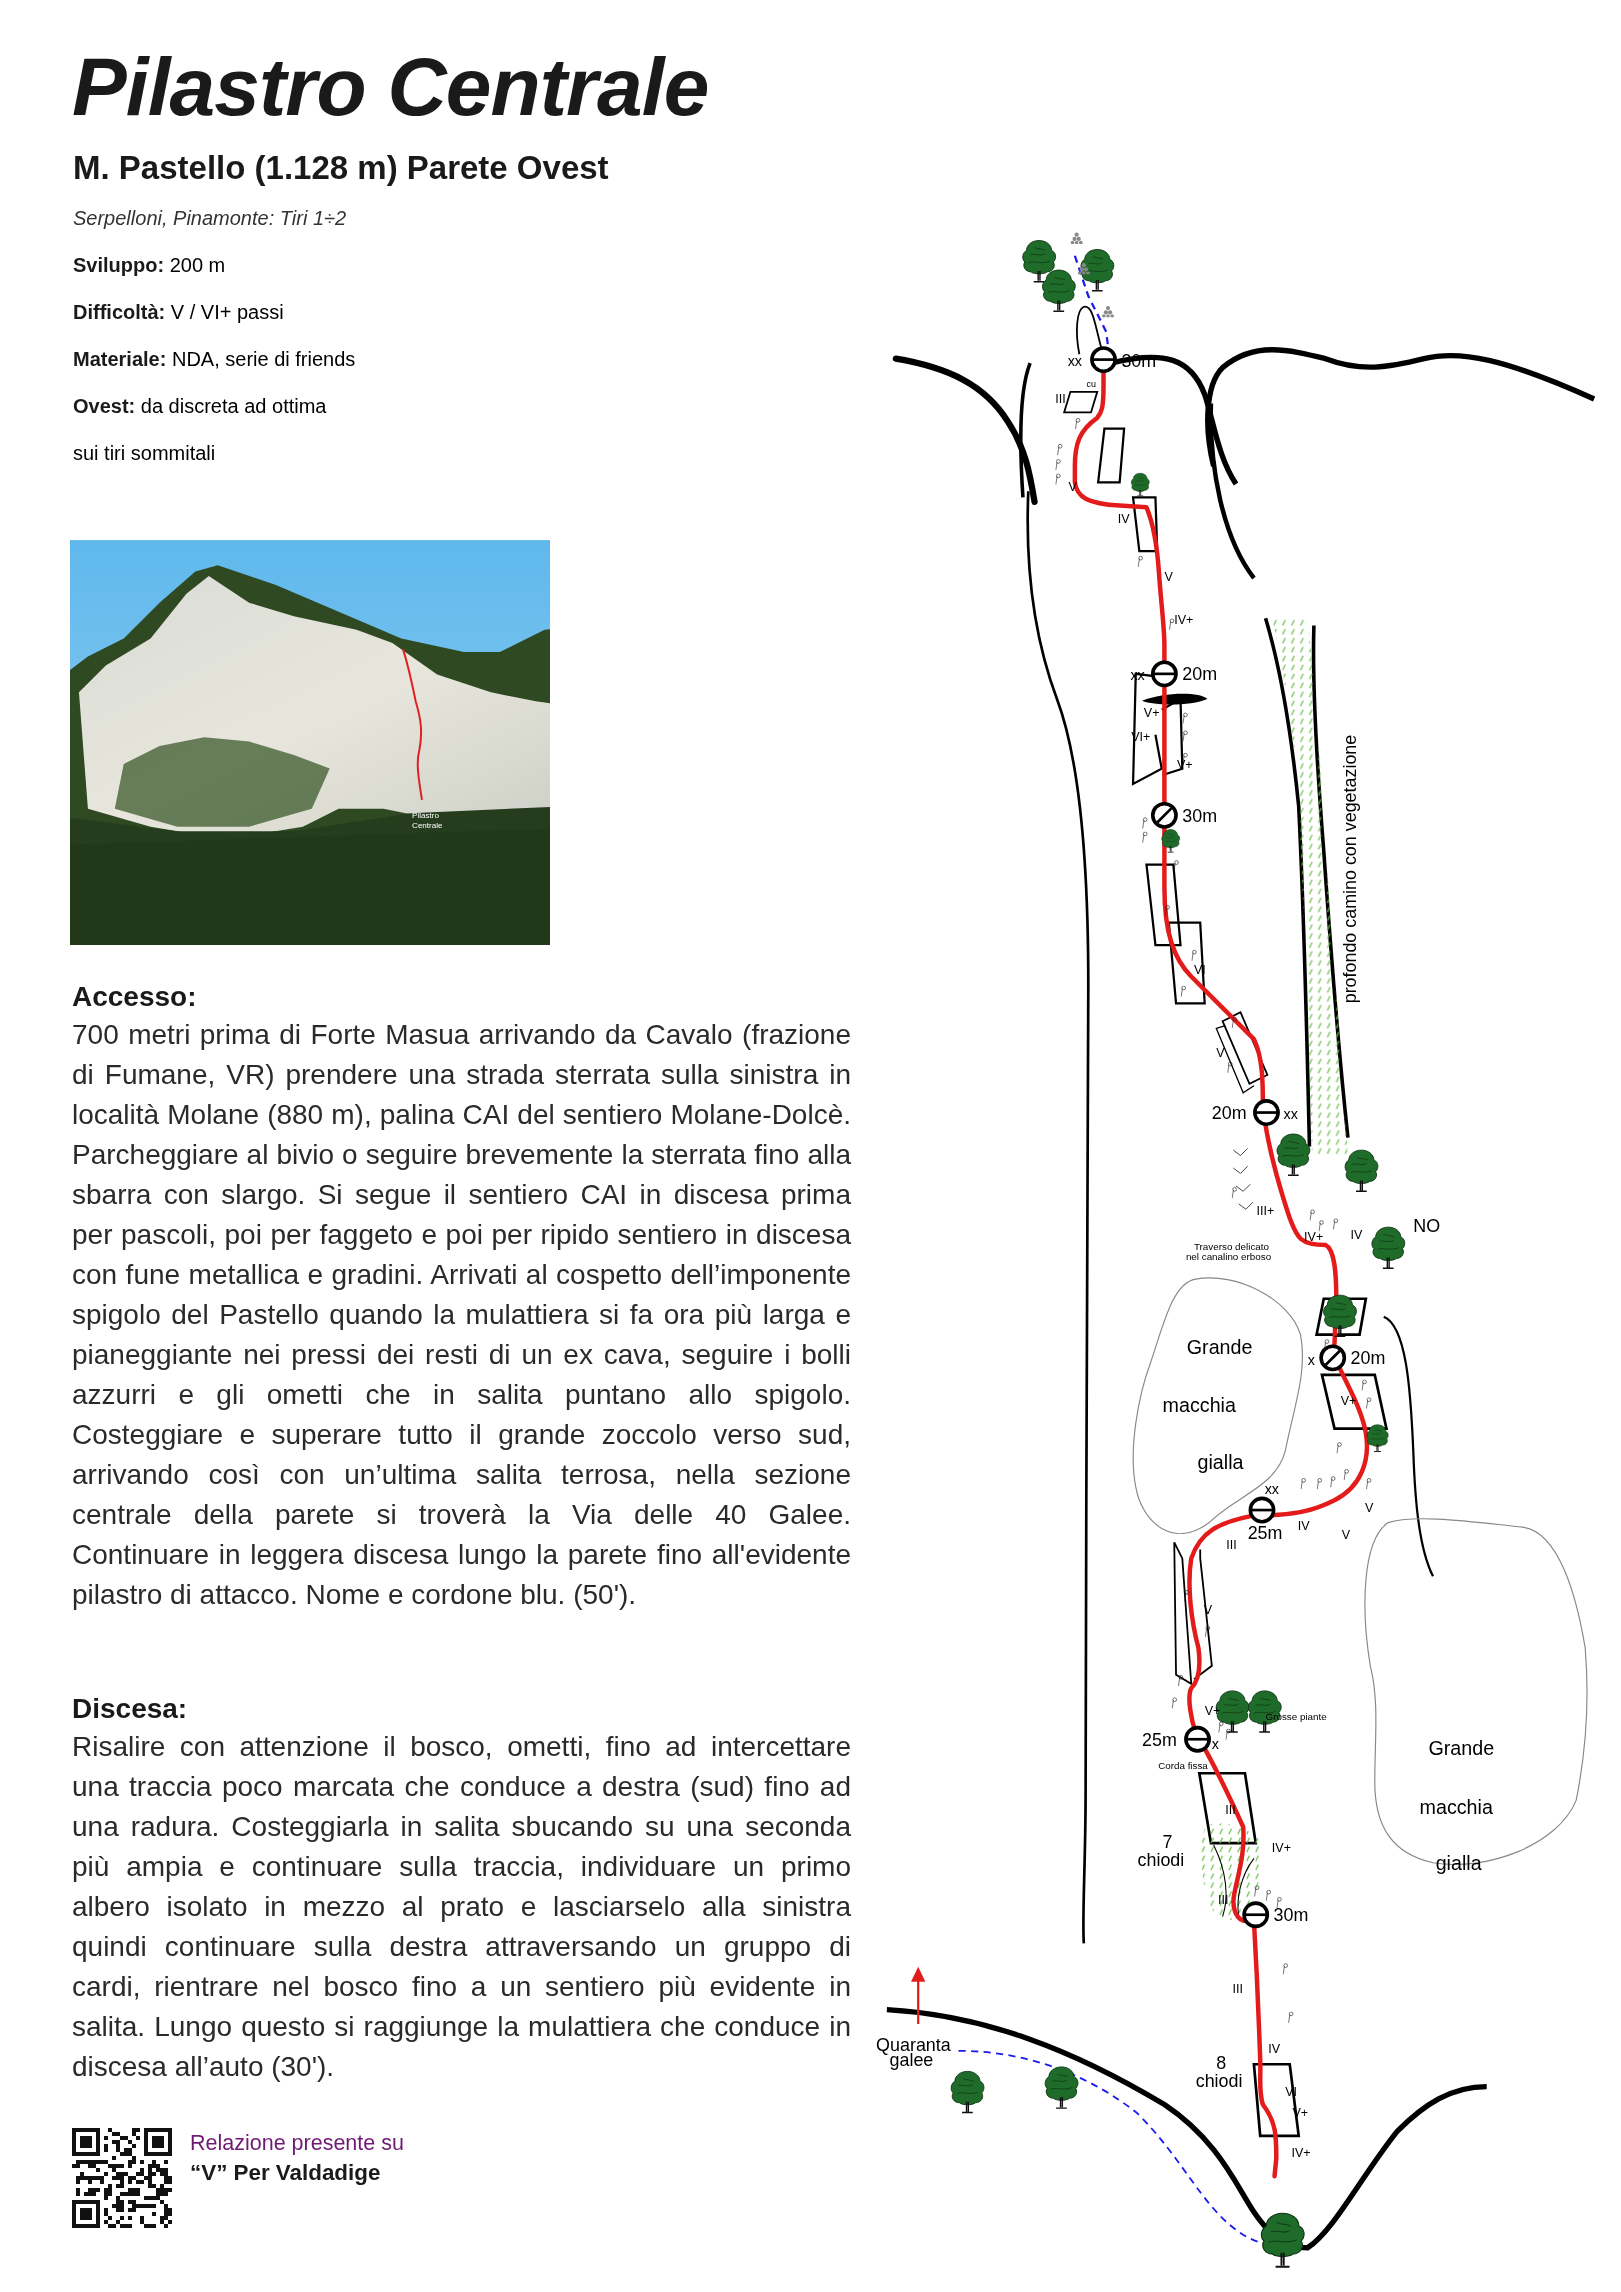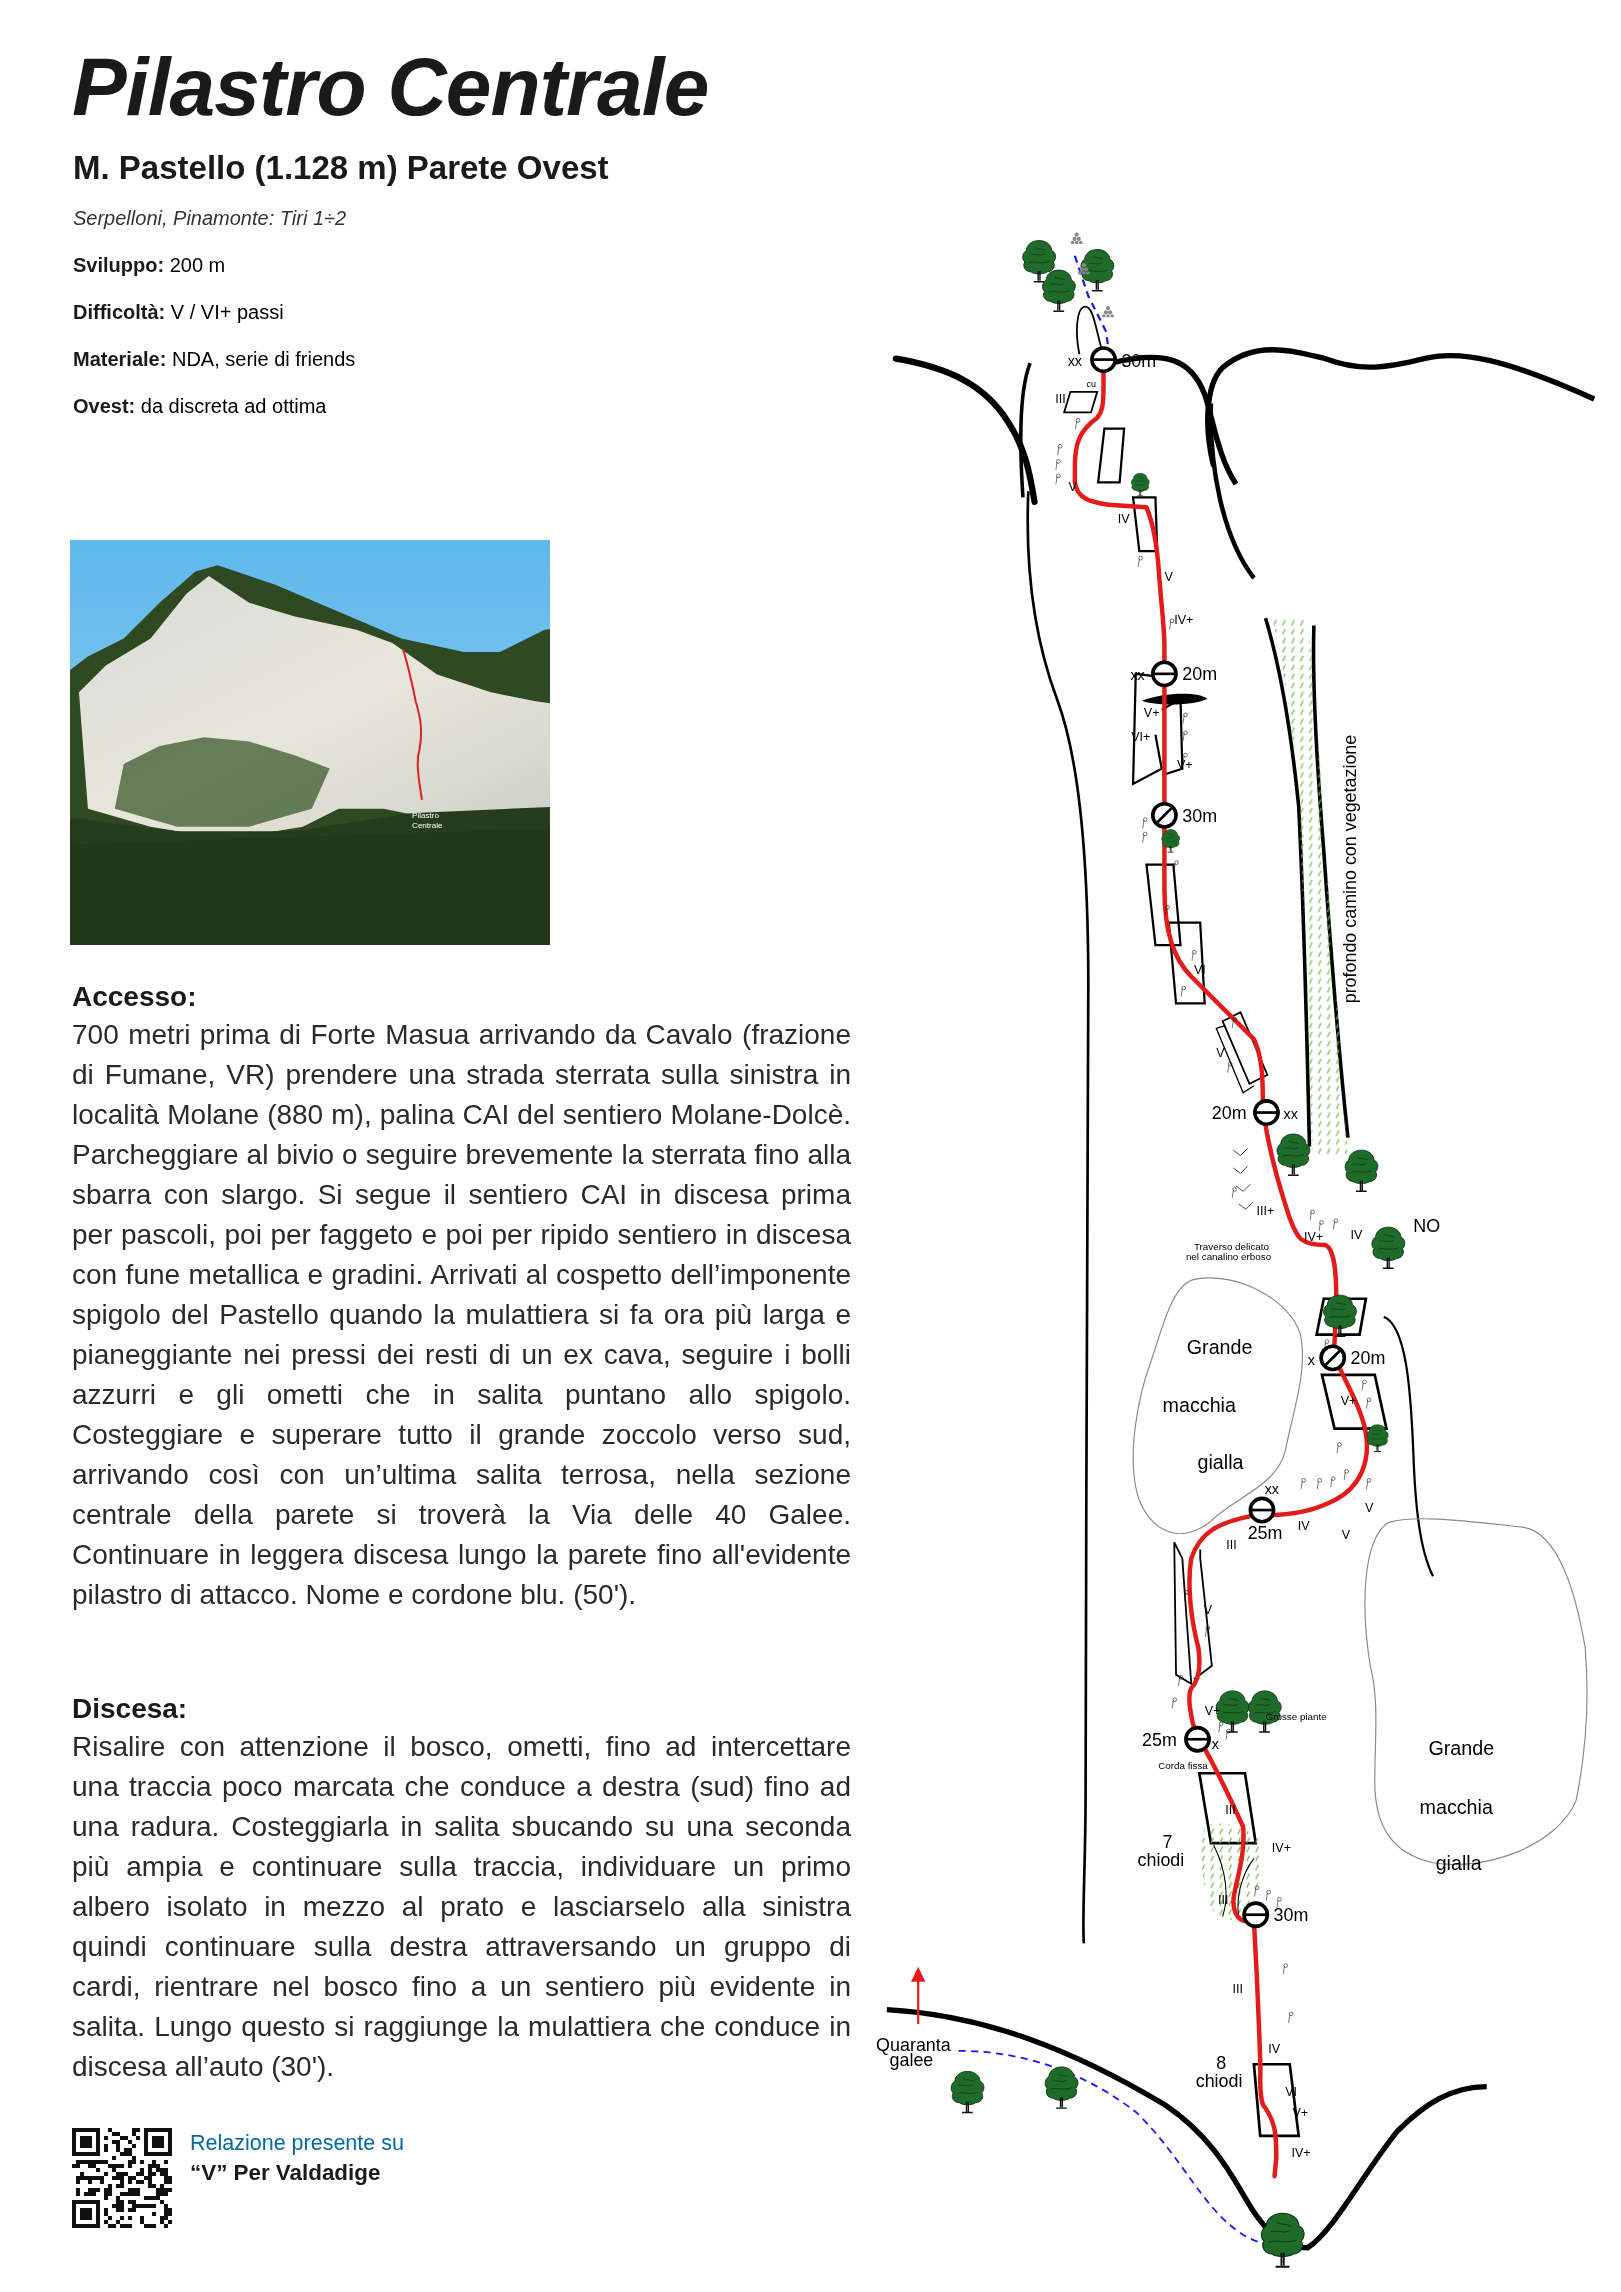--- a/index.html
+++ b/index.html
@@ -13,37 +13,38 @@
   .info .it { font-style: italic; font-weight: 300; color: #333; display: block; }
   .info .row { display: block; }
   .info b { font-weight: bold; }
   .info .val { font-weight: normal; color: #000000; }
   .photo { left: 70px; top: 540px; width: 480px; height: 405px; overflow: hidden; }
   .section-h { left: 72px; font-size: 28px; font-weight: bold; }
   .para { left: 72px; width: 779px; font-size: 28px; line-height: 40px; text-align: justify;
           color: #2a2a2a; }
   .qr { left: 72px; top: 2128px; width: 100px; height: 100px; }
   .credit { left: 190px; top: 2128px; font-size: 21.5px; line-height: 30px; }
-  .credit .l1 { color: #0369a1; display: block; }
+  .credit .l1 { color: #701a75; display: block; }
   .credit .l2 { font-weight: bold; display: block; font-size: 22.4px; }
   .topo { left: 860px; top: 215px; width: 761px; height: 2078px; }
   .topo text { font-family: "Liberation Sans", sans-serif; }
 </style>
 </head>
 <body>
 
 <div class="abs title">Pilastro Centrale</div>
 <div class="abs subtitle">M. Pastello (1.128 m) Parete Ovest</div>
 
 <div class="abs info" style="top:195px;">
   <span class="it">Serpelloni, Pinamonte: Tiri 1÷2</span>
   <span class="row"><b>Sviluppo:</b> <span class="val">200 m</span></span>
   <span class="row"><b>Difficoltà:</b> <span class="val">V / VI+ passi</span></span>
   <span class="row"><b>Materiale:</b> <span class="val">NDA, serie di friends</span></span>
   <span class="row"><b>Ovest:</b> <span class="val">da discreta ad ottima</span></span>
+  <span class="row val">sui tiri sommitali</span>
 </div>
 
 <div class="abs photo">
   <svg width="540" height="405" viewBox="0 0 603 452">
     <defs>
       <linearGradient id="sky" x1="0" y1="0" x2="0" y2="1">
         <stop offset="0" stop-color="#5fb8ec"></stop>
           <stop offset="1" stop-color="#9ad2f2"></stop>
       </linearGradient>
       <linearGradient id="rock" x1="0" y1="0" x2="1" y2="1">

